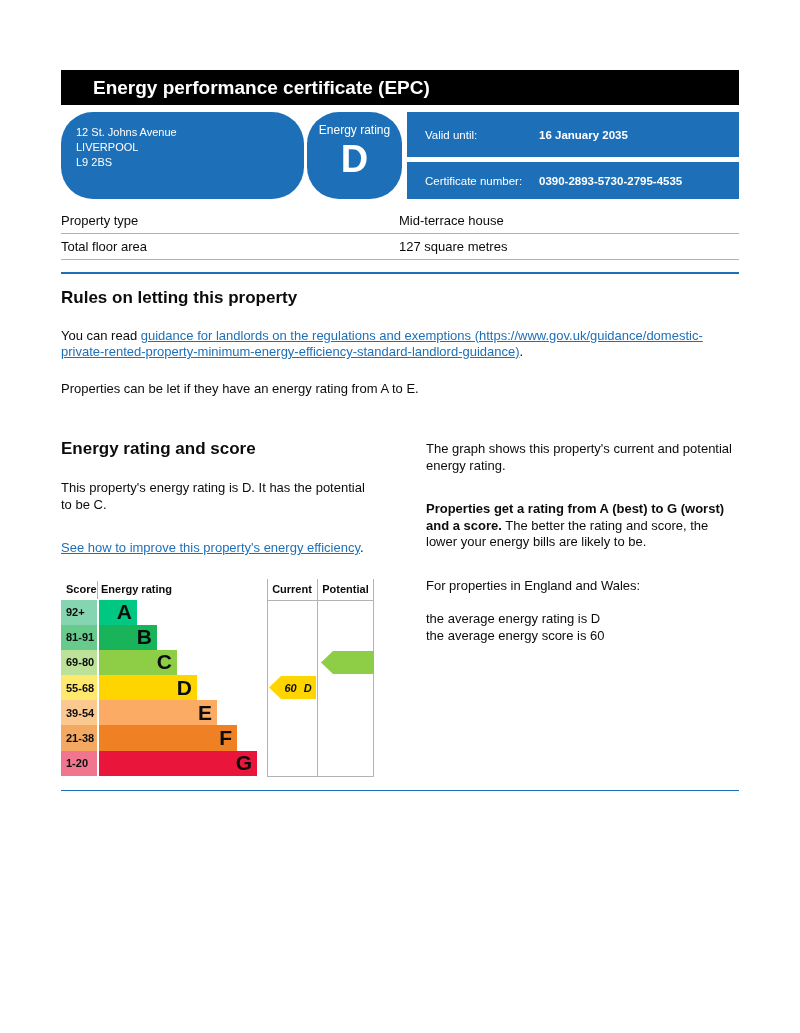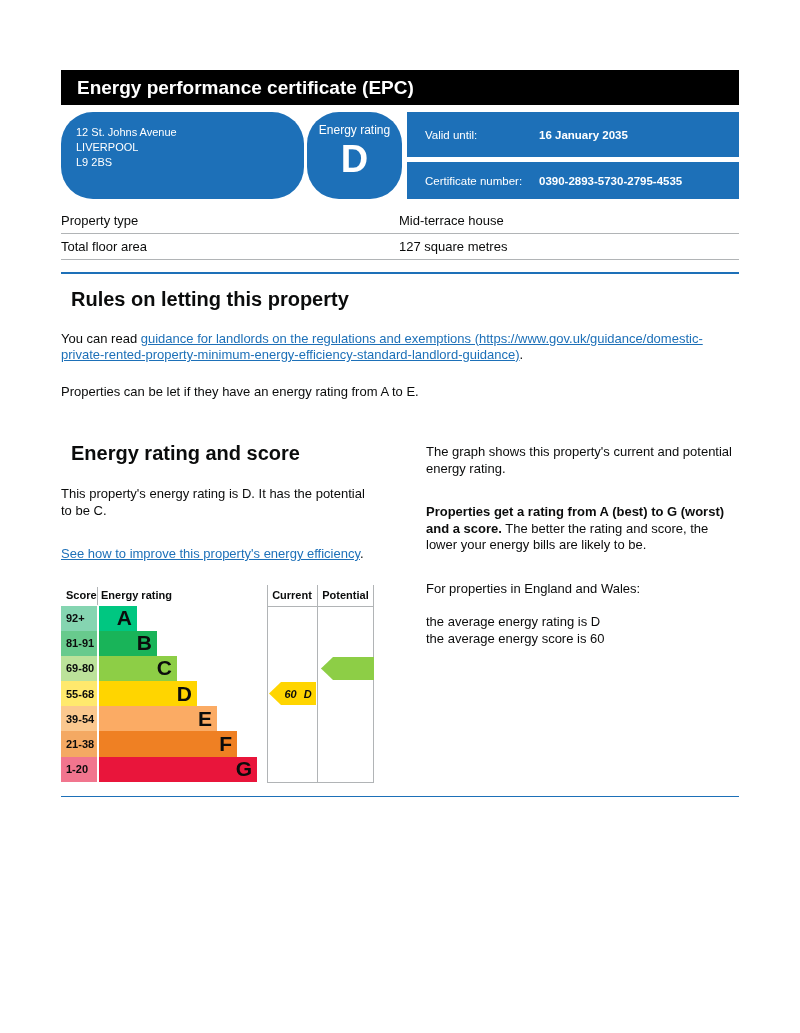--- a/index.html
+++ b/index.html
@@ -2,21 +2,21 @@
 <html><head>
 <meta charset="utf-8">
 <style>
   html,body{margin:0;padding:0;background:#fff;}
   .page{width:800px;height:1033px;background:#ffffff;position:relative;
         font-family:"Liberation Sans", sans-serif;color:#0b0c0c;overflow:hidden;}
   .content{margin-left:61px;width:678px;padding-top:70px;}
 
   
   .title-bar{background:#000;height:35px;display:flex;align-items:center;}
-  .title-bar span{color:#fff;font-size:19px;font-weight:bold;padding-left:16px;}
+  .title-bar span{color:#fff;font-size:19px;font-weight:bold;padding-left:32px;}
 
   .blue-row{display:flex;margin-top:7px;height:87px;}
   .blue-box{background:#1d70b8;color:#fff;border-radius:32px;}
   .address-box{width:243px;margin-right:3px;padding:13px 0 0 15px;box-sizing:border-box;
                font-size:11px;line-height:15px;}
   .rating-box{width:95px;margin-right:5px;text-align:center;box-sizing:border-box;padding-top:11px;}
   .rating-box .r-label{font-size:12px;}
   .rating-box .r-letter{font-size:38px;font-weight:bold;line-height:44px;}
   .validity-box{width:332px;display:flex;flex-direction:column;}
   .validity-row{background:#1d70b8;color:#fff;display:flex;align-items:center;
@@ -27,21 +27,21 @@
   .validity-row.bottom{flex:1;}
 
   
   .prop-table{margin-top:9px;}
   .prop-row{display:flex;align-items:center;height:25px;border-bottom:1px solid #b1b4b6;font-size:13px;}
   .prop-row .p-label{width:338px;}
 
   .blue-hr{height:1.5px;background:#1d70b8;border:none;margin:12px 0 0 0;}
   .blue-hr.bottom-rule{margin-top:13px;}
 
-  h2{font-size:20px;font-weight:bold;margin:14px 0 0 10px;color:#0b0c0c;}
+  h2{font-size:17px;font-weight:bold;margin:14px 0 0 0;color:#0b0c0c;}
   .section-gap h2{margin-top:0;}
   p{font-size:13px;line-height:16.5px;margin:0;}
   .para{margin-top:20px;}
   a.doc-link{color:#1d70b8;text-decoration:underline;cursor:pointer;}
 
   
   .columns{display:flex;margin-top:42px;}
   .col-left{width:313px;margin-right:52px;}
   .col-right{width:313px;}
   .col-right .para:first-child{margin-top:2px;}

